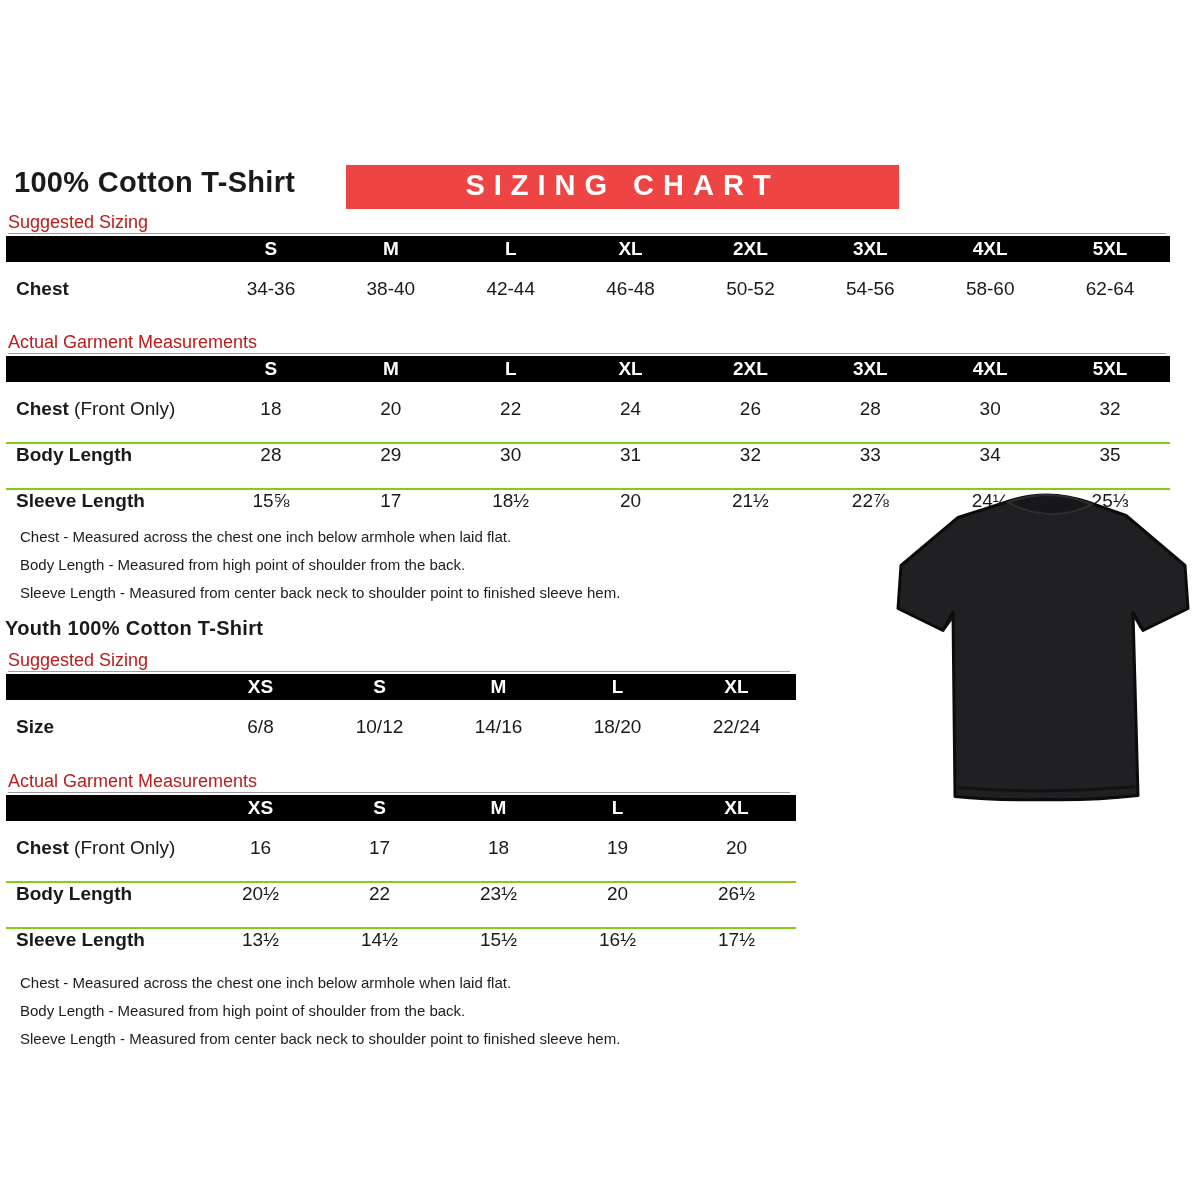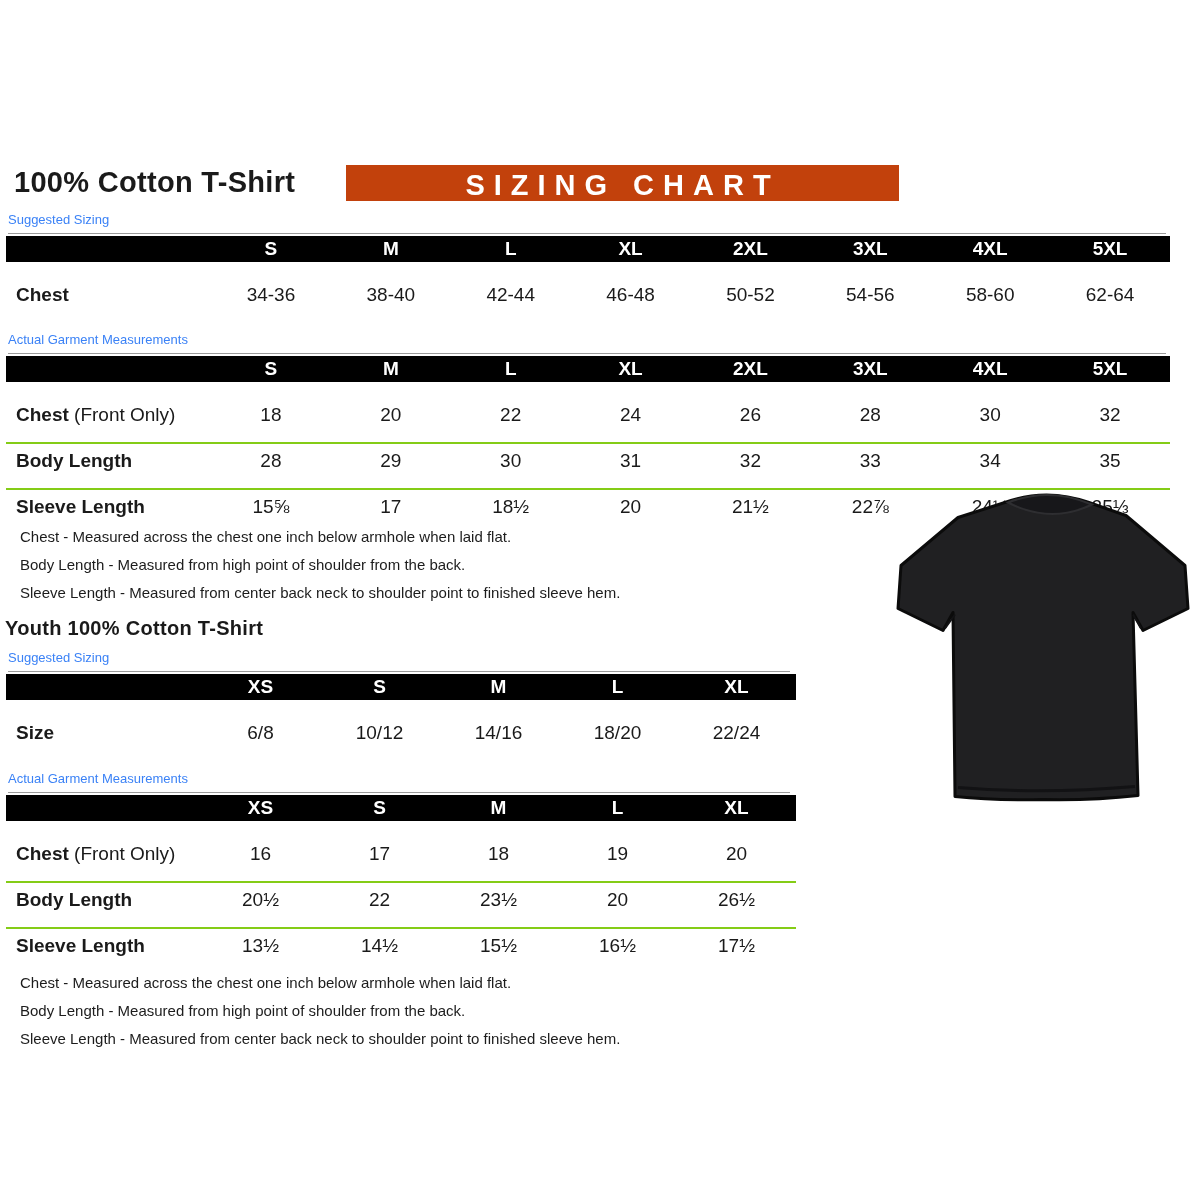--- a/index.html
+++ b/index.html
@@ -7,36 +7,36 @@
     width:1200px;height:1200px;background:#ffffff;
     font-family:"Liberation Sans", sans-serif;color:#1a1a1a;
     position:relative;overflow:hidden;
   }
   .page{position:relative;padding-top:166px;}
 
   
   .hdr{position:relative;height:46px;}
   .title{position:absolute;left:14px;top:0;font-size:29px;font-weight:bold;letter-spacing:0.3px;}
   .banner{
-    position:absolute;left:346px;top:-1px;width:553px;height:36px;
-    background:#c2410c;color:#ffffff;font-weight:bold;font-size:29px;
+    position:absolute;left:346px;top:-1px;width:553px;height:44px;
+    background:#ef4444;color:#ffffff;font-weight:bold;font-size:29px;
     letter-spacing:9px;text-align:center;line-height:40px;
   }
 
   
-  .sec-label{font-size:13px;margin:0 0 2px 8px;padding-bottom:6px;border-bottom:1px solid #9a9a9a;color:#3b82f6;}
+  .sec-label{font-size:18px;margin:0 0 2px 8px;padding-bottom:0;border-bottom:1px solid #9a9a9a;color:#b91c1c;}
   .w-adult{width:1158px;}
   .w-youth{width:782px;}
 
   
   .tbl{margin-left:6px;}
   .tbl-adult{width:1164px;}
   .tbl-youth{width:790px;}
   .thead{display:flex;background:#000;color:#fff;font-weight:bold;font-size:19px;height:26px;align-items:center;margin-bottom:2px;}
-  .trow{display:flex;font-size:19px;height:28px;align-items:flex-end;margin-top:16px;}
+  .trow{display:flex;font-size:19px;height:28px;align-items:flex-start;margin-top:16px;}
   .cell{flex:1;text-align:center;}
   .cell-label{width:205px;box-sizing:border-box;padding-left:10px;text-align:left;}
   .tbl-youth .cell-label{width:195px;}
   .trow .cell-label{font-weight:bold;}
   .trow .cell-label .sfx{font-weight:normal;}
   .rules .trow + .trow{border-top:2px solid #84cc16;}
 
   .mt-section{margin-top:26px;}
   .notes{margin:10px 0 0 20px;font-size:15px;color:#1c1c1c;}
   .notes div{margin-bottom:11px;}

